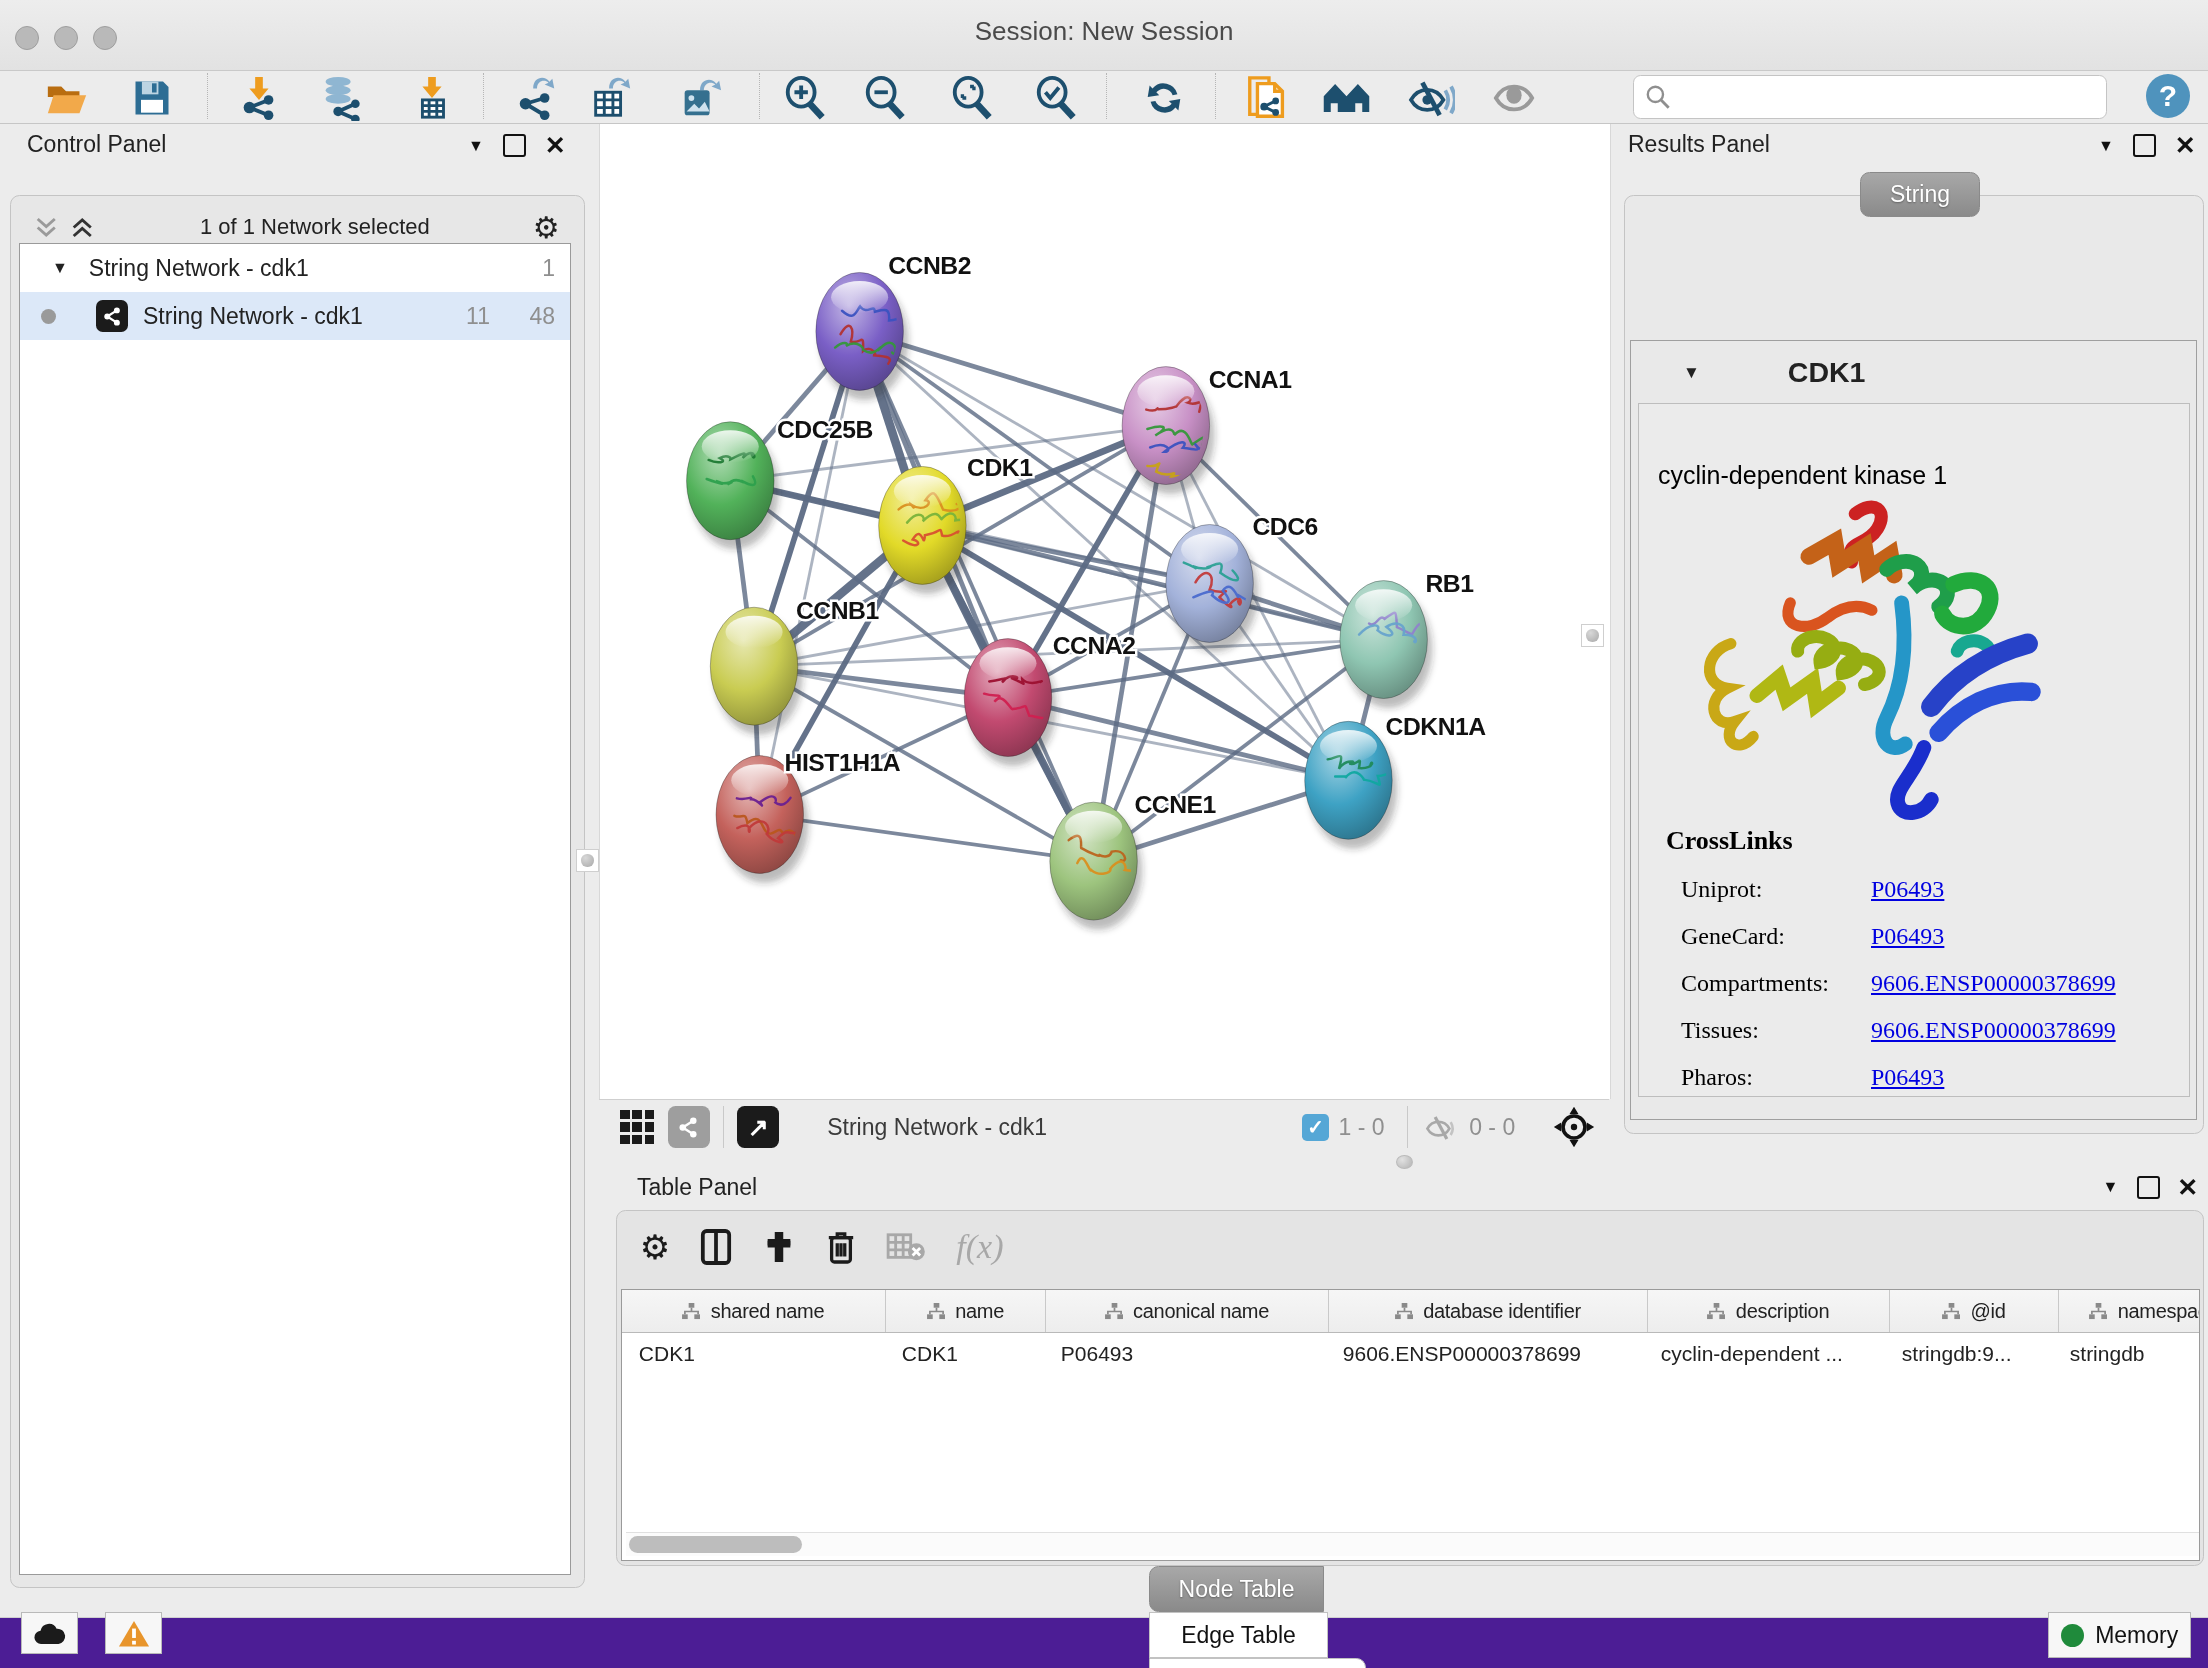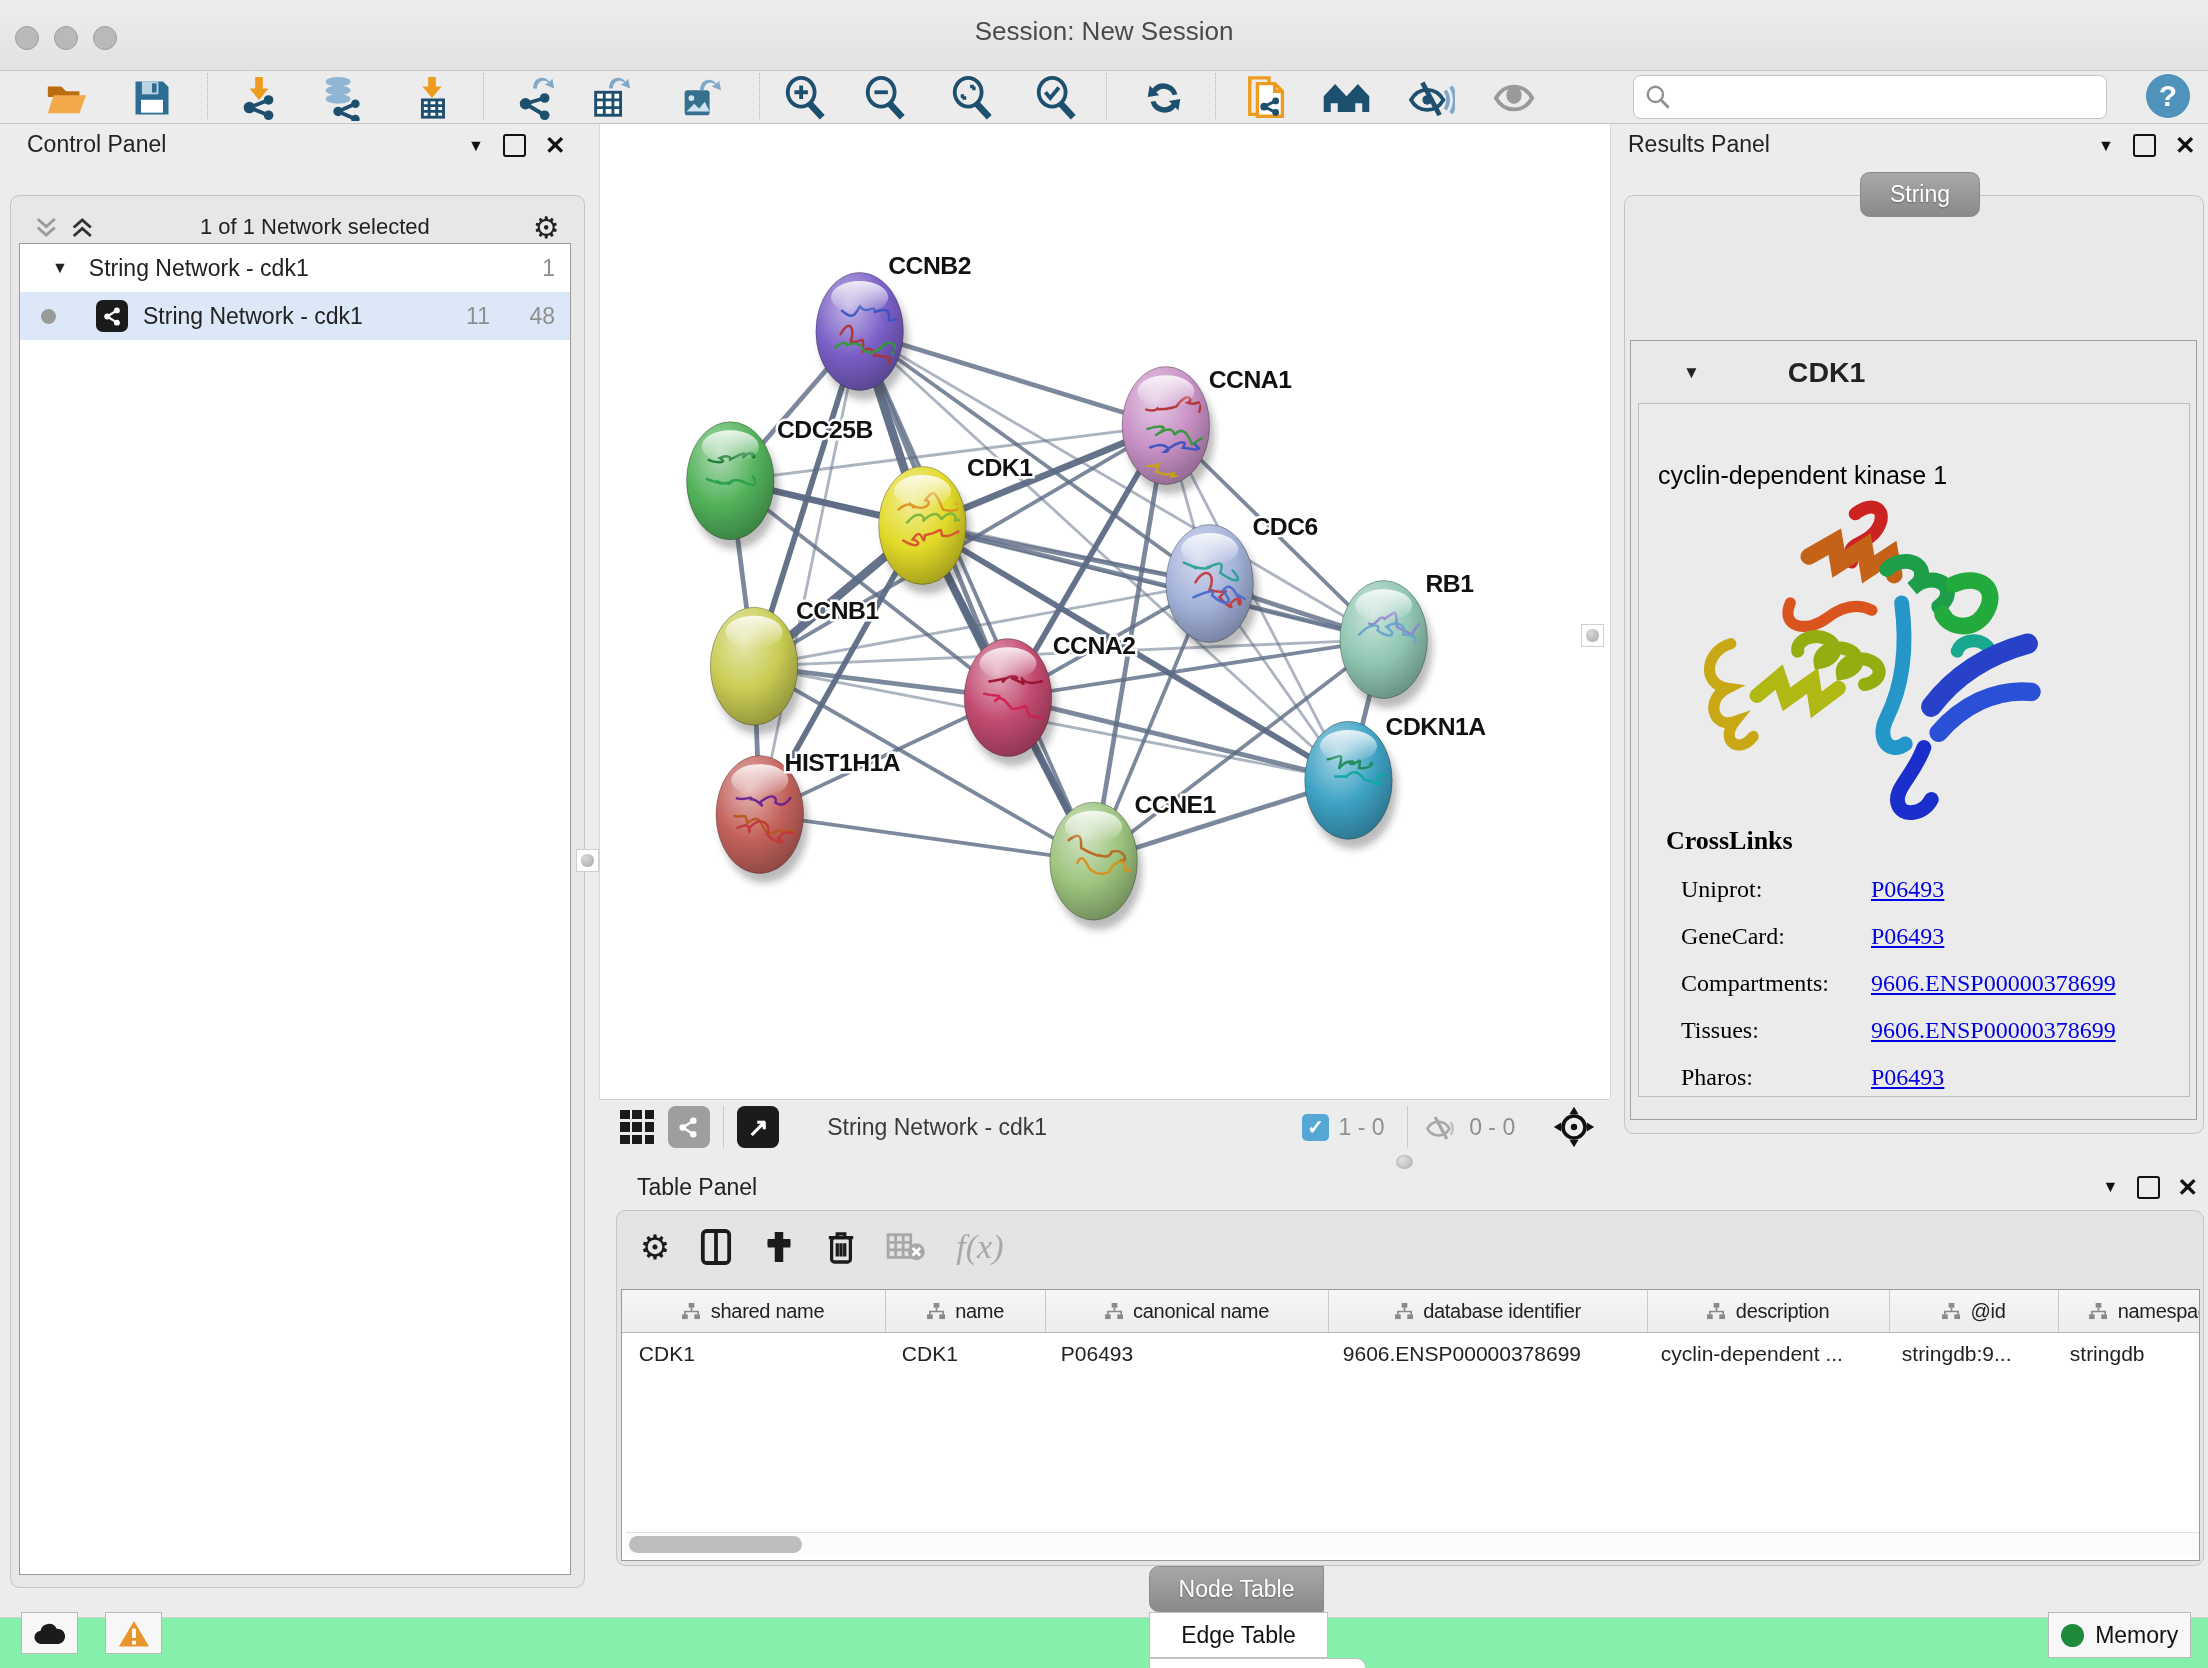--- a/index.html
+++ b/index.html
@@ -92,21 +92,21 @@
   #tp-cols{display:flex;background:linear-gradient(#f6f6f6,#ededed);border-bottom:1.4px solid #b9b9b9;height:42px;}
   .thcell{display:flex;align-items:center;justify-content:center;gap:9.5px;font-size:20px;
           letter-spacing:-0.3px;color:#222;border-right:1px solid #c9c9c9;flex:none;overflow:hidden;}
   #tp-row{display:flex;height:42px;align-items:center;font-size:21px;}
   .tdcell{padding-left:17px;flex:none;overflow:hidden;white-space:nowrap;}
   #tp-hscroll{position:absolute;left:3.8px;bottom:3.8px;width:1575px;height:23px;background:#fbfbfb;border-top:1px solid #e0e0e0;}
   #tp-thumb{position:absolute;left:3.8px;top:2.9px;width:173px;height:17px;border-radius:8.6px;background:#bdbdbd;}
   #tp-tabs{left:1149px;top:1566px;display:flex;z-index:5;flex-direction:column;}
   #tp-tabs .tabbtn{height:44px;}
   
-  #statusbar{left:0;top:1617px;width:2208px;height:51px;background:#86efac;border-top:1px solid #cfcfcf;}
+  #statusbar{left:0;top:1617px;width:2208px;height:51px;background:#4c1d95;border-top:1px solid #cfcfcf;}
   .sbtn{position:absolute;top:0px;width:55px;height:40px;background:#f7f7f7;border:1.4px solid #b9b9b9;
         display:flex;align-items:center;justify-content:center;}
   #memory-btn{position:absolute;left:2048px;top:-5.7px;width:141px;height:44px;background:#f7f7f7;
               border:1.4px solid #b9b9b9;display:flex;align-items:center;justify-content:center;
               gap:11.4px;font-size:23px;color:#111;}
   #memory-btn .dot{width:23px;height:23px;border-radius:50%;background:#1f8a3b;}
 </style>
 </head>
 <body>
 

